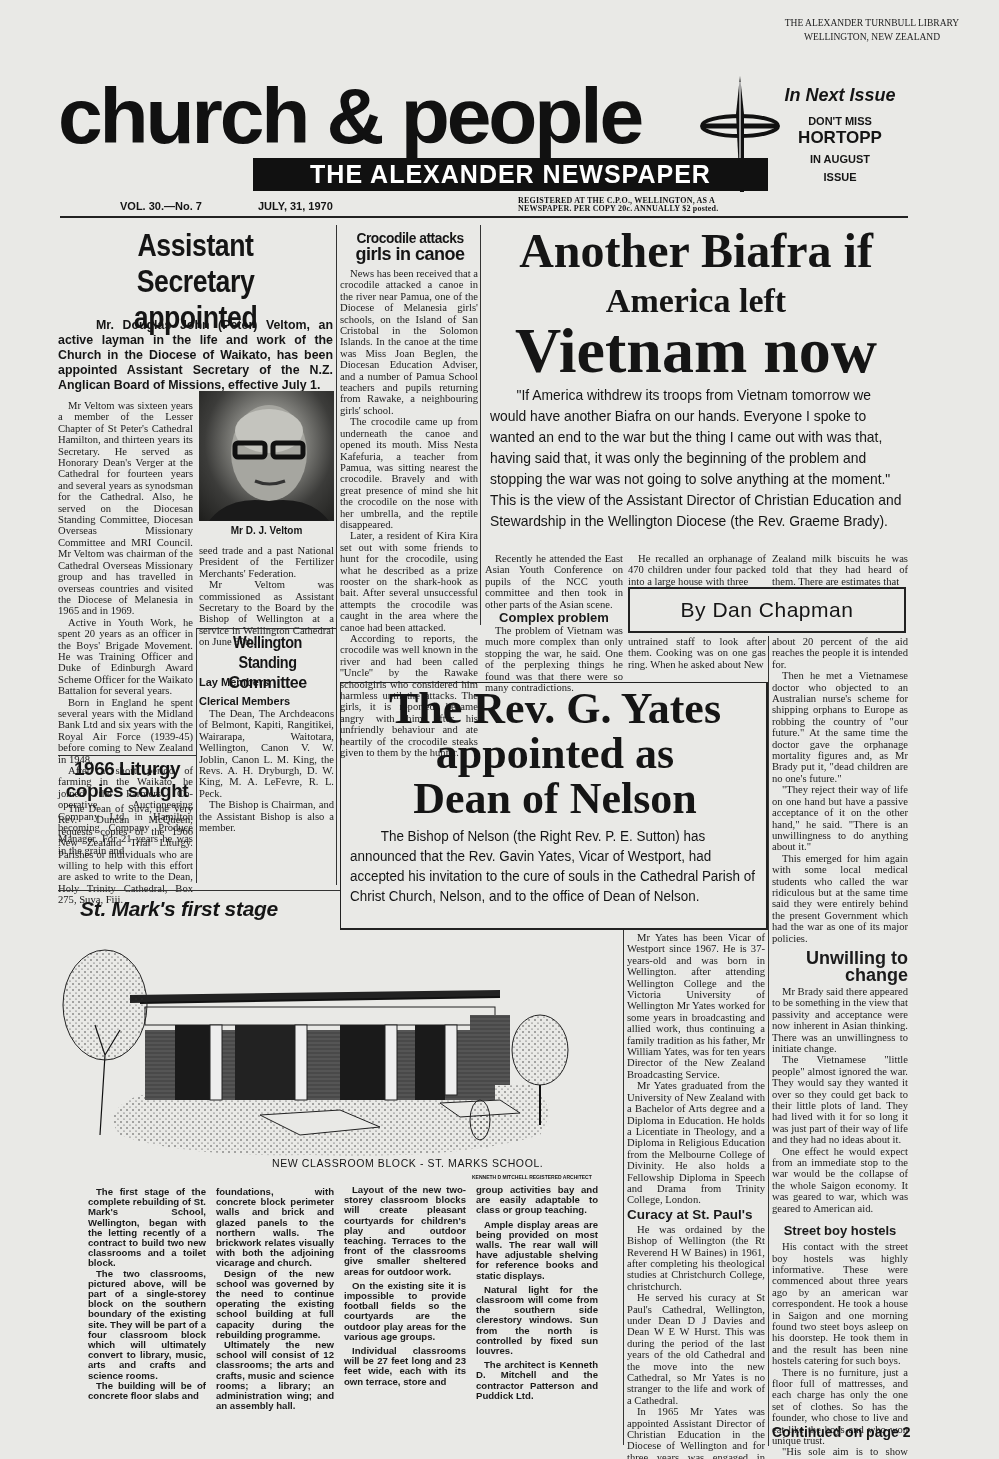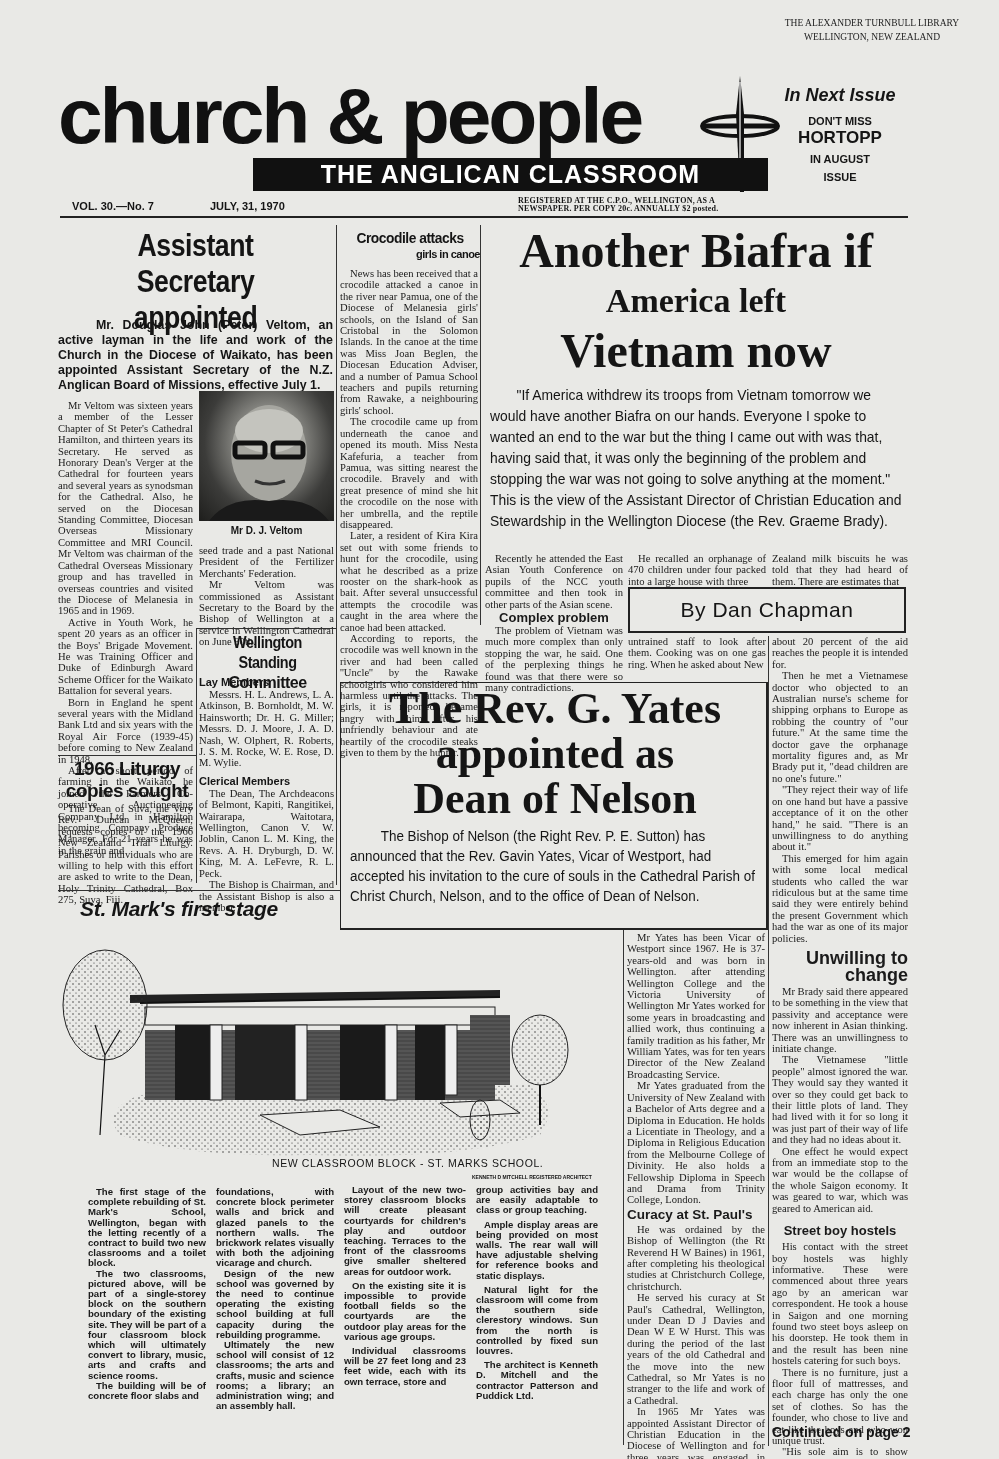--- a/index.html
+++ b/index.html
@@ -50,21 +50,21 @@
     line-height: 80px;
     color: #111;
   }
   .masthead-banner {
     background: #111; color: #fff;
     font-family: "Liberation Sans", sans-serif; font-weight: bold;
     font-size: 25px; letter-spacing: 1px;
     text-align: center; line-height: 33px;
   }
   .next-issue { text-align: center; font-family: "Liberation Sans", sans-serif; font-weight: bold; }
-  .meta { font-family: "Liberation Sans", sans-serif; font-size: 11px; font-weight: bold; }
+  .meta { font-family: "Liberation Sans", sans-serif; font-size: 11px; font-weight: bold; margin-left: 48px; }
   .reg { font-family: "Liberation Serif", serif; font-size: 8px; line-height: 8px; font-weight: bold; letter-spacing: 0.2px; }
 
   .hl-cond {
     font-family: "Liberation Sans", sans-serif; font-weight: bold;
     text-align: center; letter-spacing: -0.5px;
   }
   .hl-serif {
     font-family: "Liberation Serif", serif; font-weight: bold;
     text-align: center;
   }
@@ -90,21 +90,21 @@
 
 <div class="abs masthead-title" style="left:58px; top:76px; width:640px; transform:scaleX(1.03); transform-origin:left top;">church &amp; people</div>
 
 <svg class="abs" style="left:700px; top:74px;" width="80" height="120" viewBox="0 0 80 120">
   <path d="M40 2 L44 40 L44 118 L40 118 L36 40 Z" fill="#111"></path>
   <ellipse cx="40" cy="52" rx="38" ry="10" fill="none" stroke="#111" stroke-width="4"></ellipse>
   <path d="M4 52 L76 52" stroke="#111" stroke-width="5"></path>
   <path d="M40 8 L40 112" stroke="#fff" stroke-width="1.2"></path>
 </svg>
 
-<div class="abs masthead-banner" style="left:253px; top:158px; width:515px; height:33px;">THE ANGLICAN CLASSROOM</div>
+<div class="abs masthead-banner" style="left:253px; top:158px; width:515px; height:33px;">THE ALEXANDER NEWSPAPER</div>
 
 <div class="abs next-issue" style="left:770px; top:84px; width:140px;">
   <div style="font-size:18px; font-style:italic; line-height:22px;">In Next Issue</div>
   <div style="font-size:11px; margin-top:8px; line-height:14px;">DON'T MISS</div>
   <div style="font-size:17px; line-height:20px;">HORTOPP</div>
   <div style="font-size:11px; margin-top:4px; line-height:14px;">IN AUGUST</div>
   <div style="font-size:11px; margin-top:4px; line-height:14px;">ISSUE</div>
 </div>
 
 <div class="abs meta" style="left:72px; top:200px;">VOL. 30.—No. 7</div>
@@ -156,49 +156,46 @@
 <div class="abs body-text" style="left:58px; top:803px; width:135px;">
   <p>The Dean of Suva, the Very Rev. Duncan McQueen, requests copies of the 1966 New Zealand Trial Liturgy. Parishes or individuals who are willing to help with this effort are asked to write to the Dean, Holy Trinity Cathedral, Box 275, Suva, Fiji.</p>
 </div>
 
 <div class="abs hl-cond" style="left:199px; top:633px; width:137px;">
   <div style="font-size:16px; line-height:20px; transform:scaleX(0.9);">Wellington Standing</div>
   <div style="font-size:16px; line-height:20px;">Committee</div>
 </div>
 <div class="abs" style="left:199px; top:676px; width:135px;">
   <div class="sans" style="font-size:11px; font-weight:bold; line-height:13px;">Lay Members</div>
-  <div class="body-text">
-      <p>Messrs. H. L. Andrews, L. A. Atkinson, B. Bornholdt, M. W. Hainsworth; Dr. H. G. Miller; Messrs. D. J. Moore, J. A. D. Nash, W. Olphert, R. Roberts, J. S. M. Rocke, W. E. Rose, D. M. Wylie.</p>
-    </div>
   <div class="sans" style="font-size:11px; font-weight:bold; line-height:13px; margin-top:6px;">Clerical Members</div>
   <div class="body-text">
     <p>The Dean, The Archdeacons of Belmont, Kapiti, Rangitikei, Wairarapa, Waitotara, Wellington, Canon V. W. Joblin, Canon L. M. King, the Revs. A. H. Dryburgh, D. W. King, M. A. LeFevre, R. L. Peck.</p>
     <p>The Bishop is Chairman, and the Assistant Bishop is also a member.</p>
   </div>
 </div>
 
 <div class="abs rule-v" style="left:336px; top:225px; height:660px;"></div>
 
 <div class="abs hl-cond" style="left:340px; top:229px; width:140px;">
   <div style="font-size:15px; line-height:17px; transform:scaleX(0.92);">Crocodile attacks</div>
-  <div style="font-size:11px; line-height:17px;text-align:right;">girls in canoe</div>
+  <div style="font-size:18px; line-height:17px;">girls in canoe</div>
 </div>
 <div class="abs body-text" style="left:340px; top:268px; width:138px;">
   <p>News has been received that a crocodile attacked a canoe in the river near Pamua, one of the Diocese of Melanesia girls' schools, on the Island of San Cristobal in the Solomon Islands. In the canoe at the time was Miss Joan Beglen, the Diocesan Education Adviser, and a number of Pamua School teachers and pupils returning from Rawake, a neighbouring girls' school.</p>
   <p>The crocodile came up from underneath the canoe and opened its mouth. Miss Nesta Kafefuria, a teacher from Pamua, was sitting nearest the crocodile. Bravely and with great presence of mind she hit the crocodile on the nose with her umbrella, and the reptile disappeared.</p>
   <p>Later, a resident of Kira Kira set out with some friends to hunt for the crocodile, using what he described as a prize rooster on the shark-hook as bait. After several unsuccessful attempts the crocodile was caught in the area where the canoe had been attacked.</p>
   <p>According to reports, the crocodile was well known in the river and had been called ''Uncle'' by the Rawake schoolgirls who considered him harmless until the attacks. The girls, it is reported, became angry with him after his unfriendly behaviour and ate heartily of the crocodile steaks given to them by the hunter.</p>
 </div>
 
 <div class="abs rule-v" style="left:480px; top:225px; height:400px;"></div>
 
 <div class="abs hl-serif" style="left:482px; top:226px; width:428px;">
   <div style="font-size:48px; line-height:50px;">Another Biafra if</div>
   <div style="font-size:34px; line-height:50px;">America left</div>
-  <div style="font-size:48px; line-height:50px;">Vietnam now</div>
+  <div style="font-size:64px; line-height:50px;">Vietnam now</div>
 </div>
 <div class="abs lead" style="left:490px; top:385px; width:415px; font-size:14.6px; line-height:21px; text-indent:28px; transform:scaleX(0.95); transform-origin:left top; width:438px;">"If America withdrew its troops from Vietnam tomorrow we would have another Biafra on our hands. Everyone I spoke to wanted an end to the war but the thing I came out with was that, having said that, it was only the beginning of the problem and stopping the war was not going to solve anything at the moment." This is the view of the Assistant Director of Christian Education and Stewardship in the Wellington Diocese (the Rev. Graeme Brady).</div>
 
 <div class="abs body-text" style="left:485px; top:553px; width:138px;">
   <p>Recently he attended the East Asian Youth Conference on pupils of the NCC youth committee and then took in other parts of the Asian scene.</p>
   <div class="sans" style="font-weight:bold; font-size:13px; line-height:15px; text-align:center;">Complex problem</div>
   <p>The problem of Vietnam was much more complex than only stopping the war, he said. One of the perplexing things he found was that there were so many contradictions.</p>
 </div>
 <div class="abs body-text" style="left:628px; top:553px; width:138px;">
   <p>He recalled an orphanage of 470 children under four packed into a large house with three</p>

